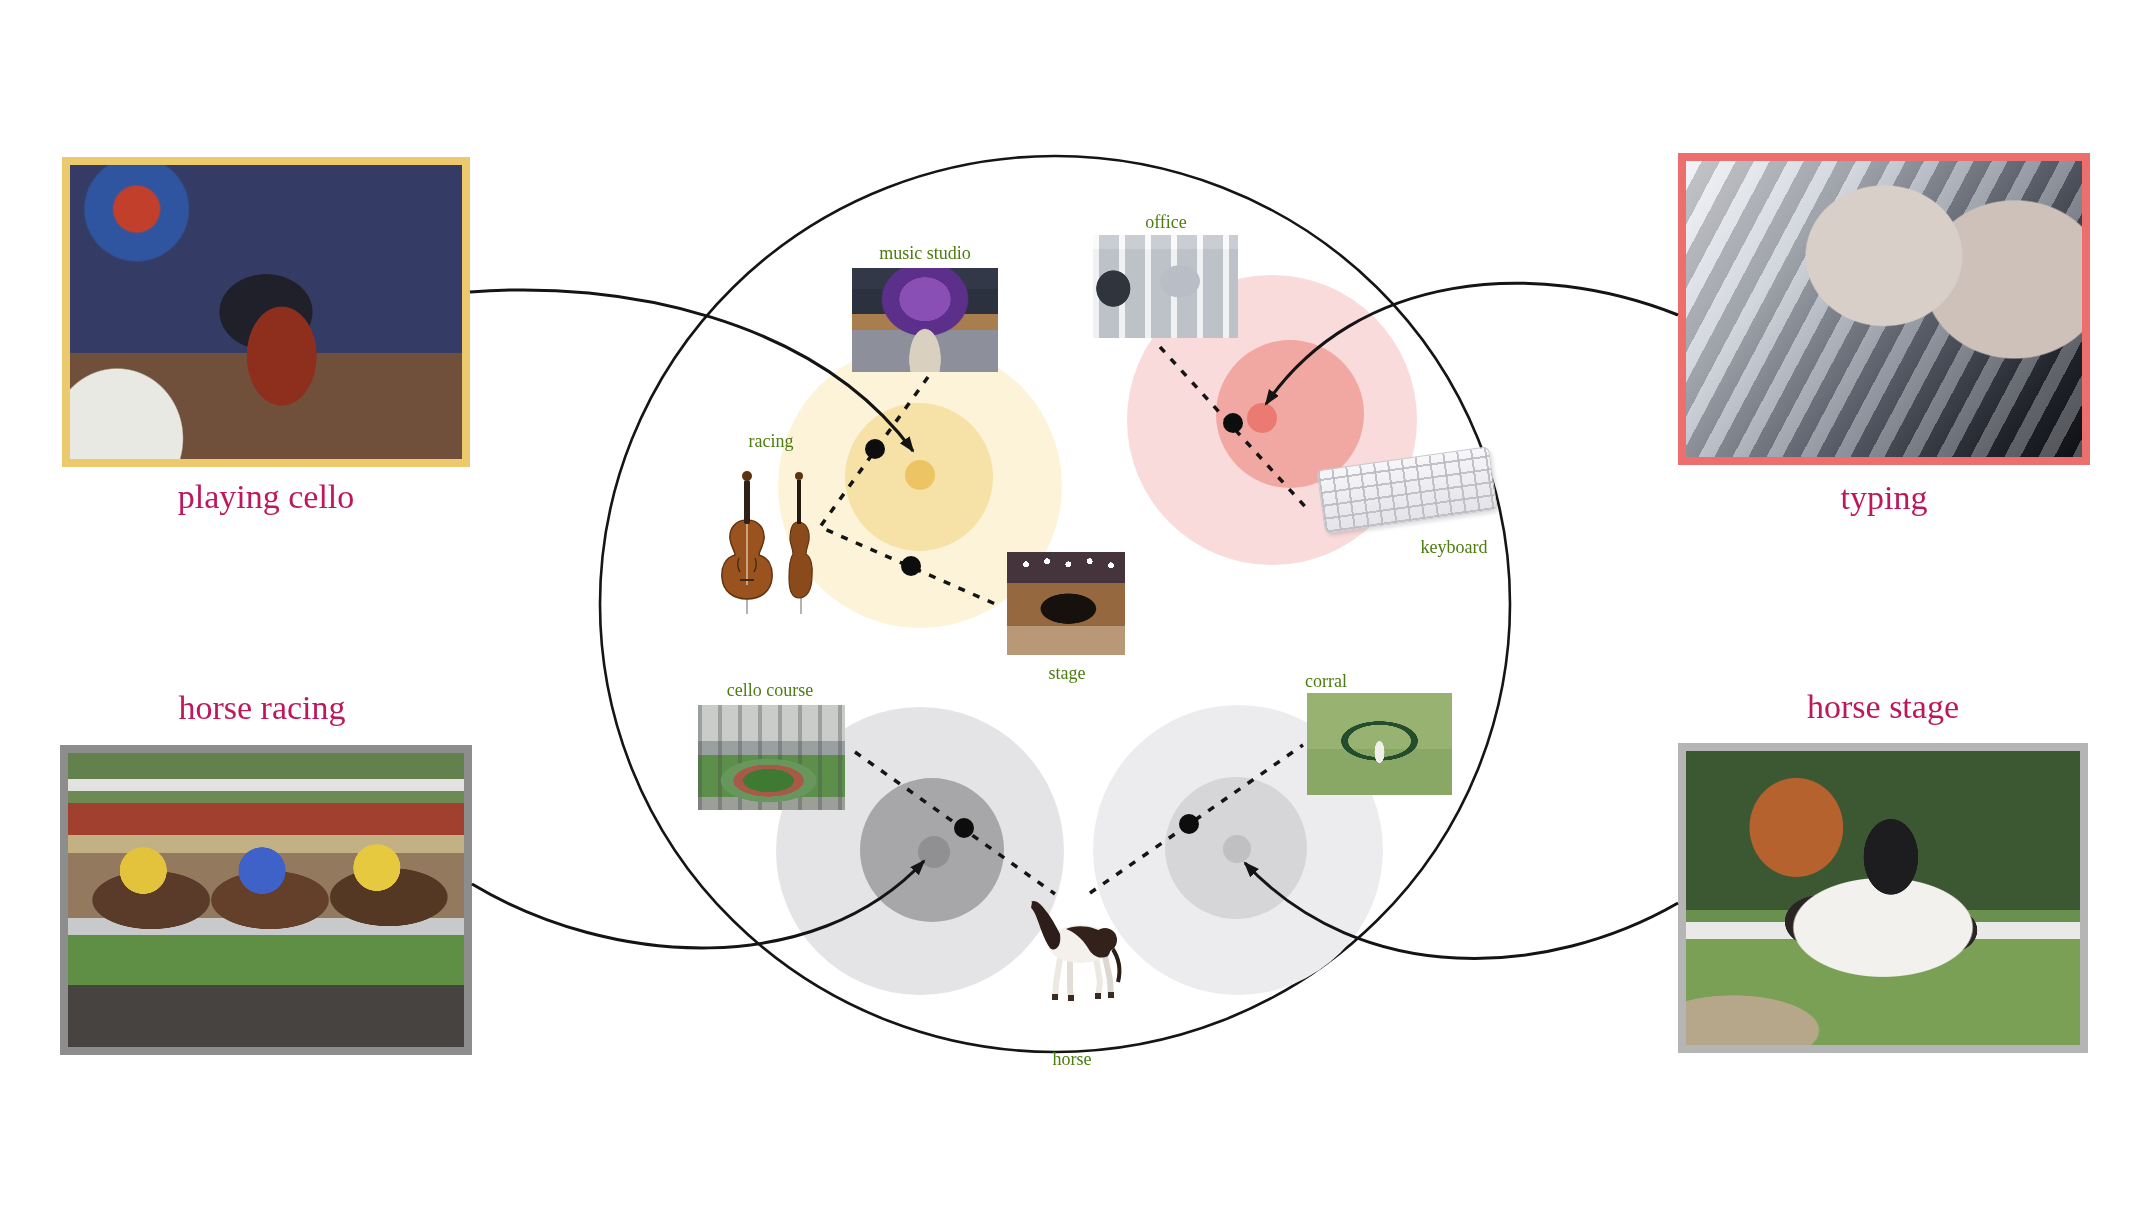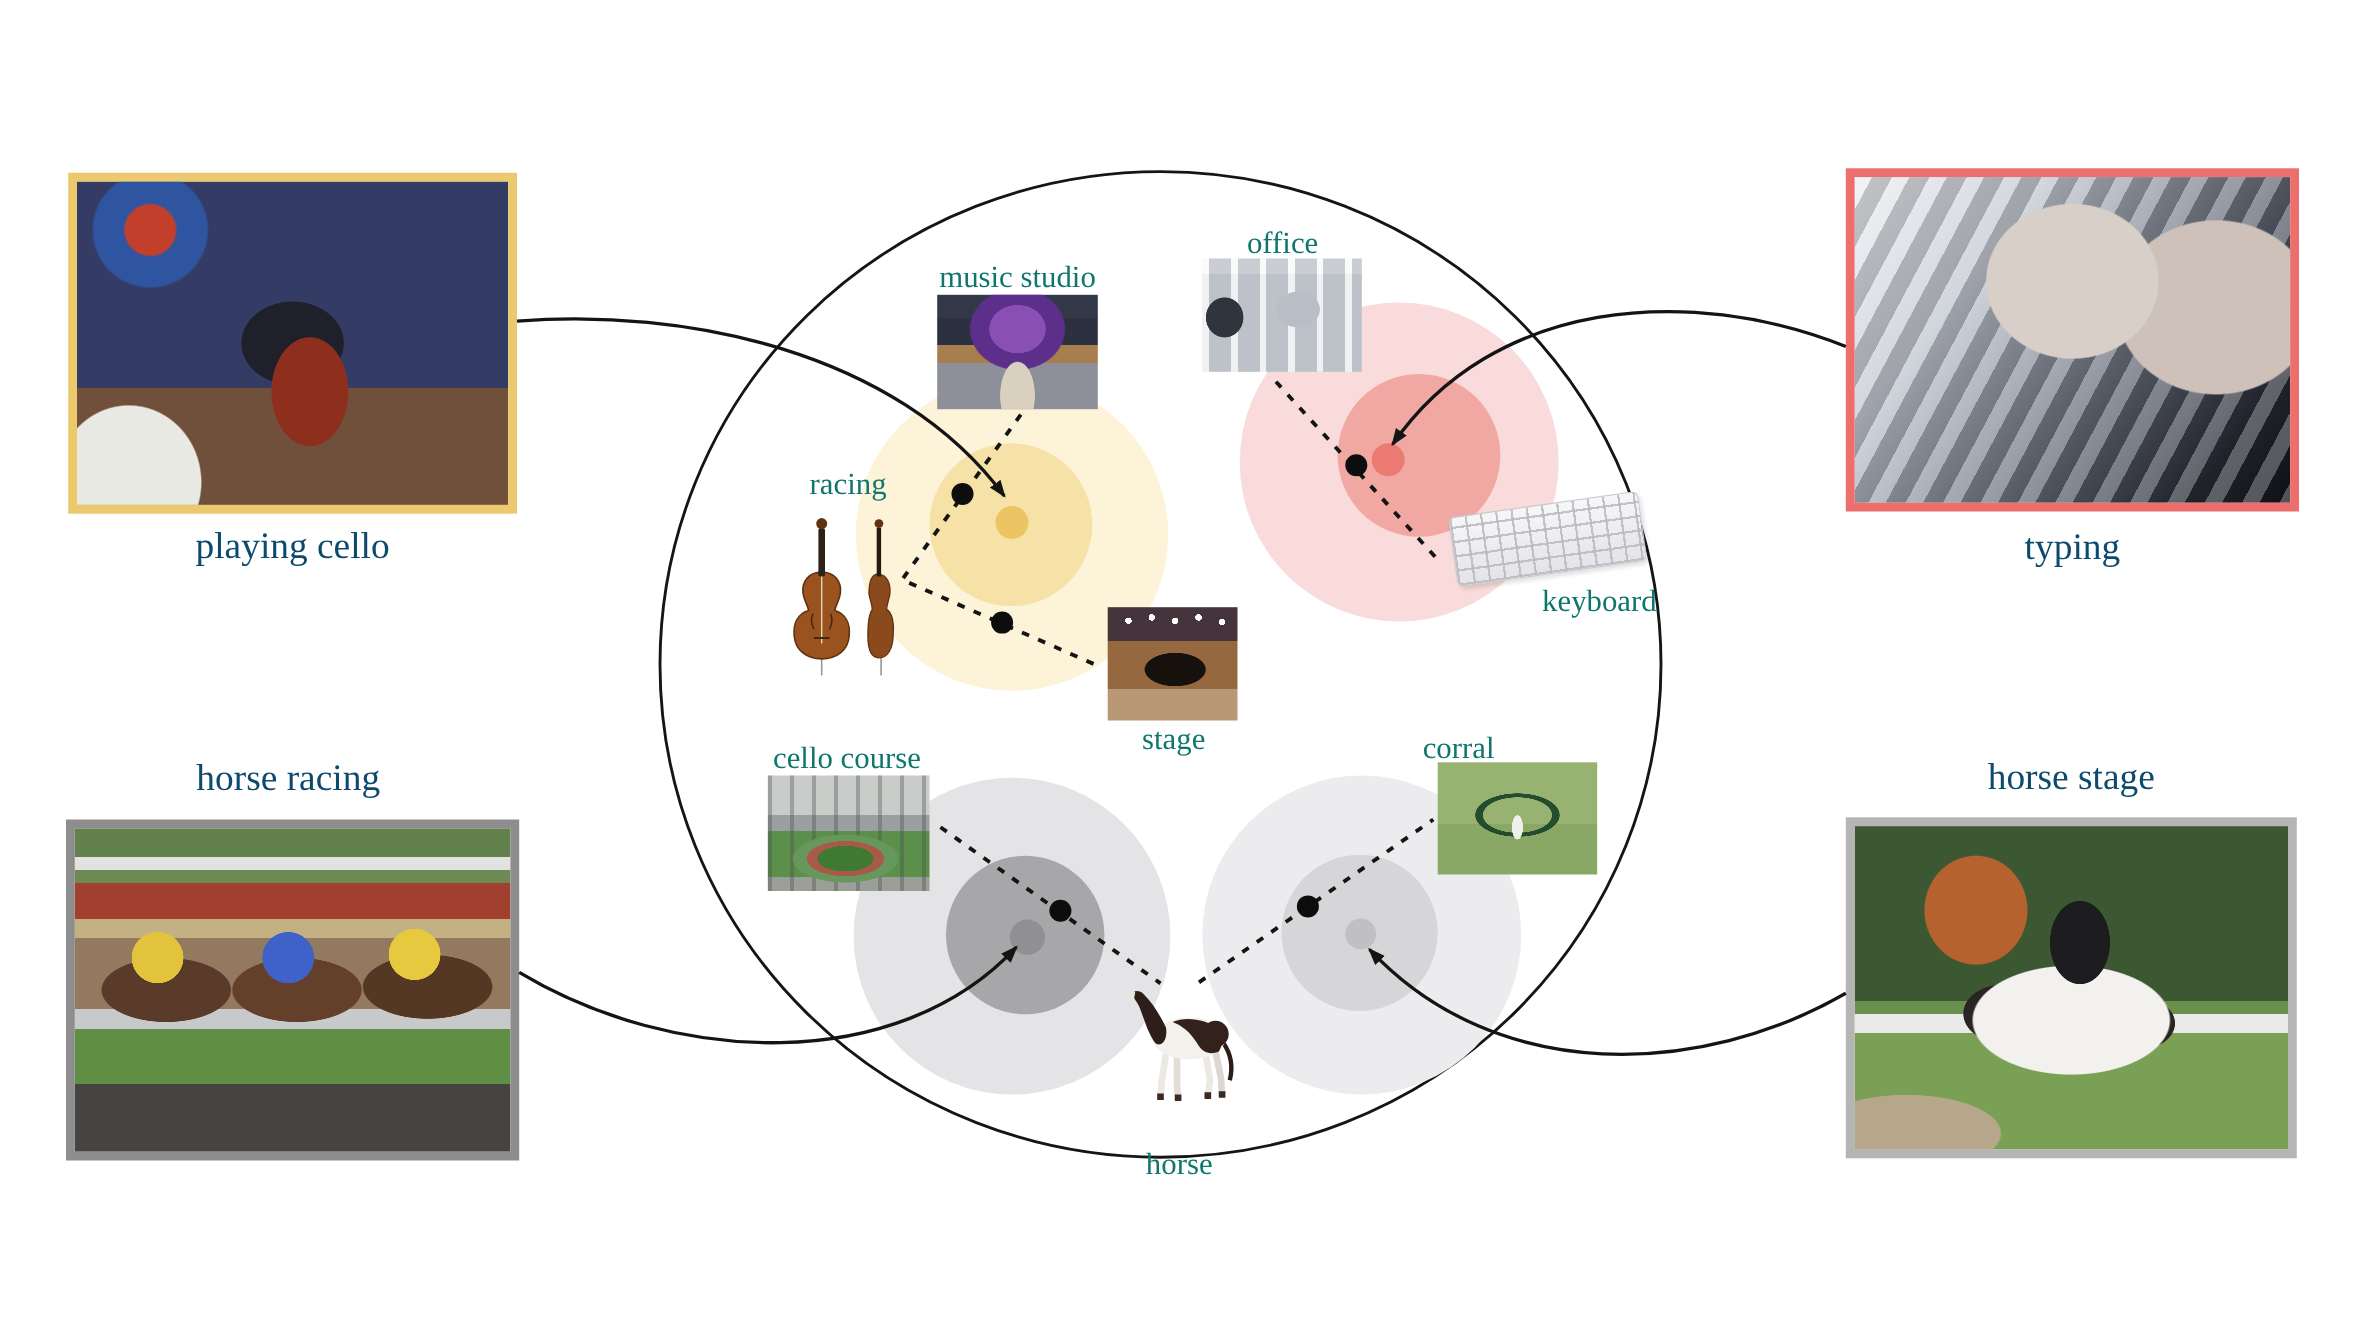--- a/index.html
+++ b/index.html
@@ -1,23 +1,23 @@
 <!DOCTYPE html>
 <html><head>
 <meta charset="utf-8">
 <style>
   html,body{margin:0;padding:0;background:#ffffff;}
   #stage-wrap{position:relative;width:2143px;height:1206px;background:#fff;overflow:hidden;
     font-family:"Liberation Serif","DejaVu Serif",serif;color:#111;}
   svg.layer{position:absolute;left:0;top:0;pointer-events:none;}
   .photo{position:absolute;box-sizing:border-box;}
   .lbl{position:absolute;transform:translate(-50%,-50%);white-space:nowrap;
-       font-size:28px;color:#0f766e;text-align:center;}
+       font-size:18px;color:#4d7c0f;text-align:center;}
   .cap{position:absolute;transform:translate(-50%,-50%);white-space:nowrap;
-       font-size:34px;color:#0c4a6e;}
+       font-size:34px;color:#be185d;}
 
   
   #photo-playing-cello{left:62px;top:157px;width:408px;height:310px;border:8px solid #edc96d;
     background:
       radial-gradient(circle at 17% 15%, #c23f2c 0 5.5%, #2f55a0 6% 12.5%, rgba(0,0,0,0) 13%),
       radial-gradient(ellipse 17% 24% at 12% 93%, #e9e9e4 0 98%, rgba(0,0,0,0) 100%),
       radial-gradient(ellipse 9% 17% at 54% 65%, #8e2f1d 0 98%, rgba(0,0,0,0) 100%),
       radial-gradient(ellipse 12% 13% at 50% 50%, #20202a 0 98%, rgba(0,0,0,0) 100%),
       linear-gradient(#343b64 0 64%, #70503a 64% 100%);}
   #photo-typing{left:1678px;top:153px;width:412px;height:312px;border:8px solid #ec6f6d;

